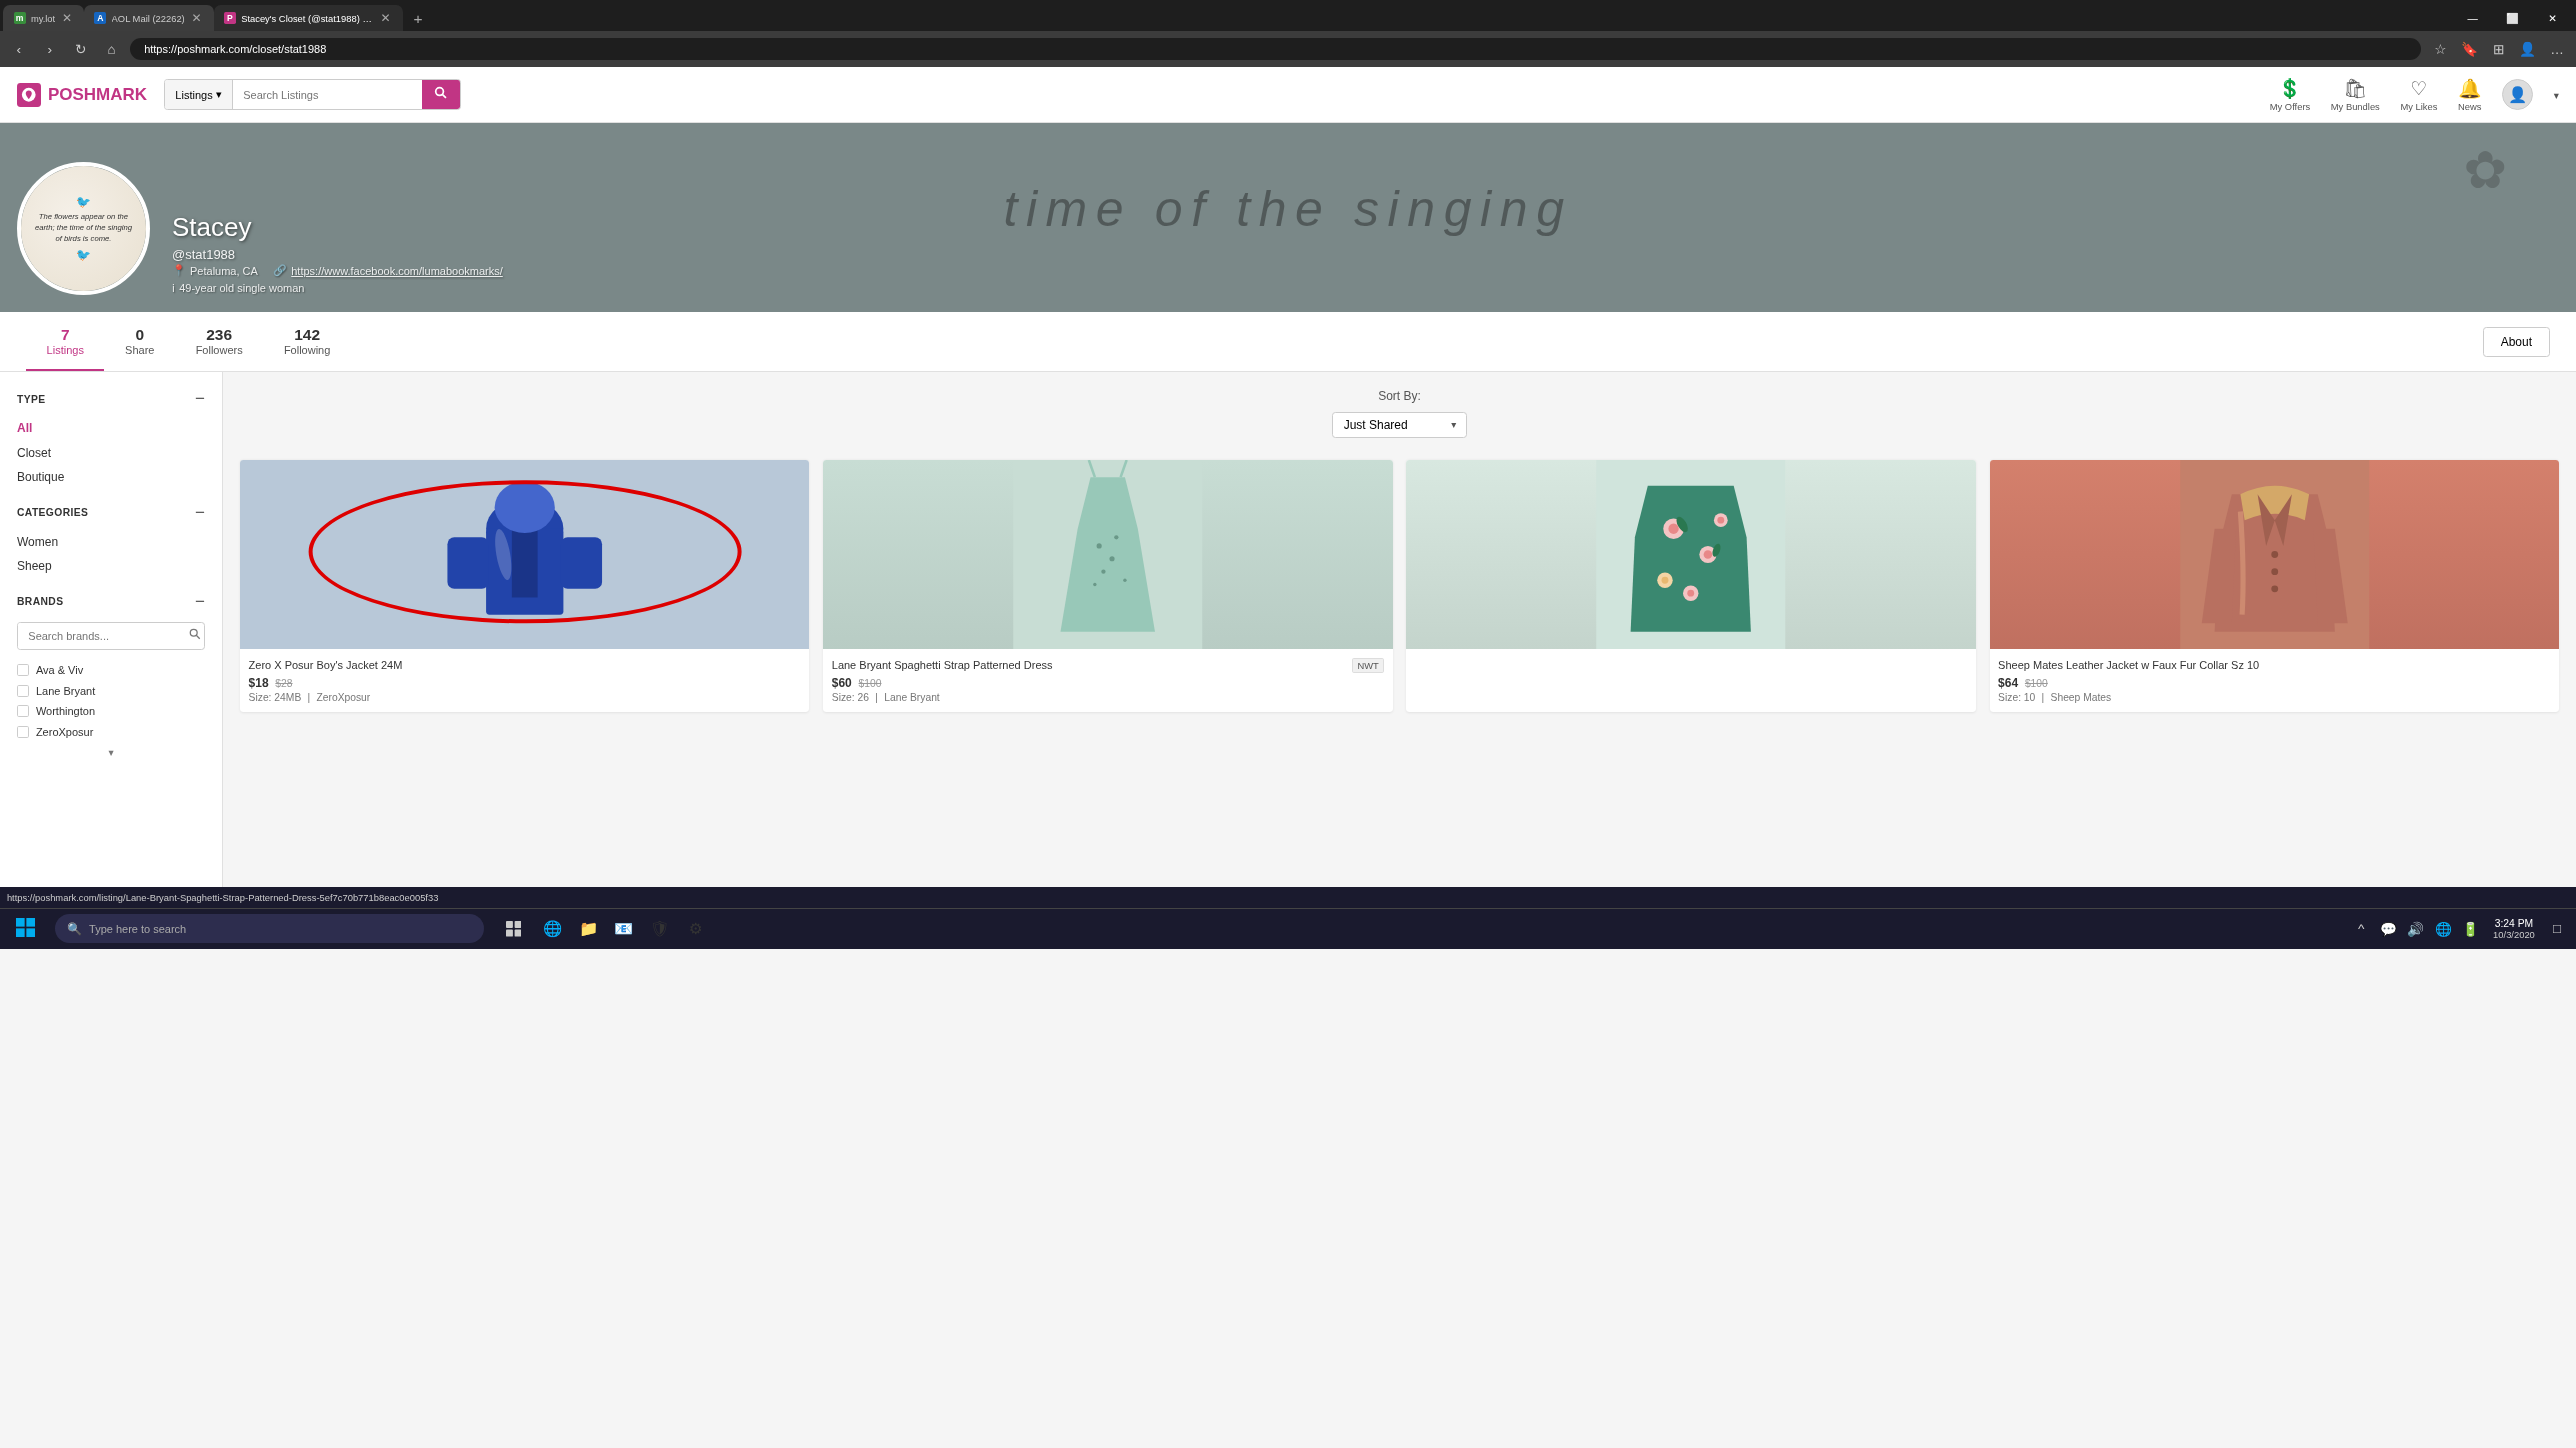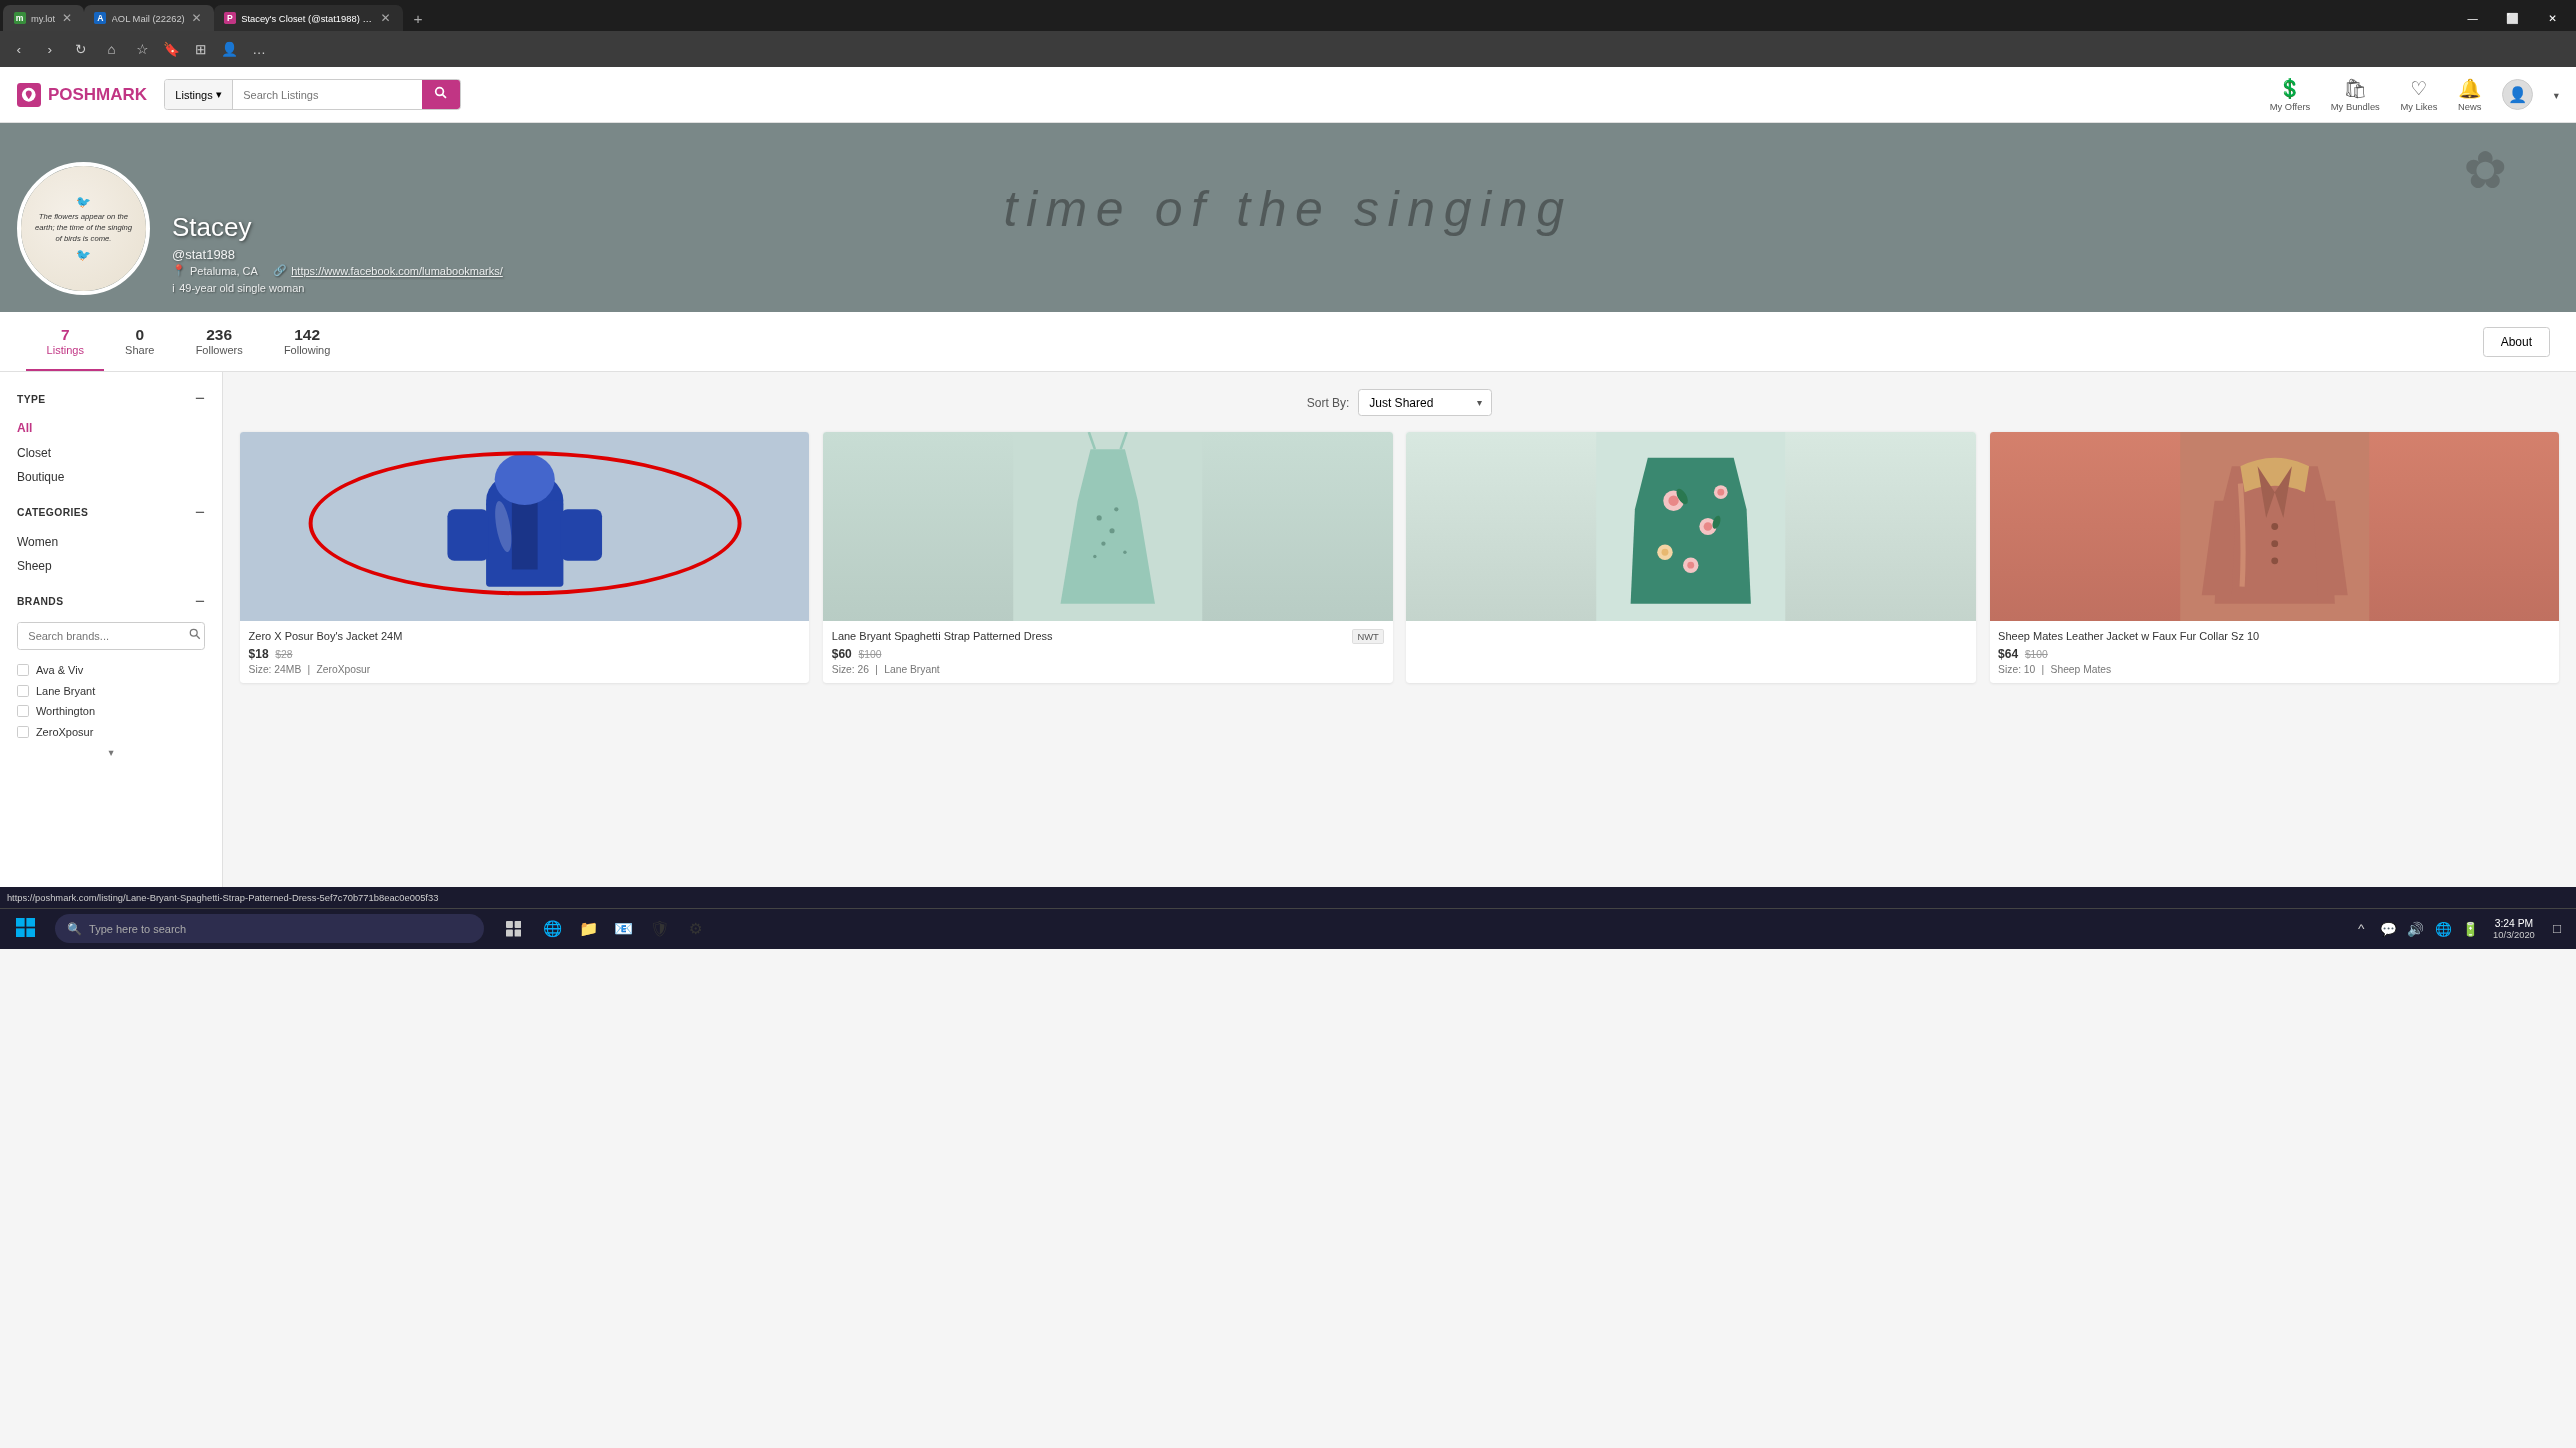--- a/index.html
+++ b/index.html
@@ -56,21 +56,21 @@
     .brands-search { display: flex; border: 0.9px solid #ccc; border-radius: 3.4px; overflow: hidden; margin-bottom: 10.3px; }
     .brands-search input { flex: 1; border: none; outline: none; padding: 6.9px 10.3px; font-size: 11px; }
     .brands-search-btn { background: none; border: none; padding: 0 8.6px; cursor: pointer; color: #777; }
     .brand-list { max-height: 172px; overflow-y: auto; }
     .brand-item { display: flex; align-items: center; gap: 6.9px; padding: 4.3px 0; font-size: 11px; cursor: pointer; }
     .brand-checkbox { width: 12px; height: 12px; border: 0.9px solid #ccc; border-radius: 1.7px; flex-shrink: 0; }
     .scroll-indicator { text-align: center; padding: 3.4px; color: #777; font-size: 10.3px; }
 
     
     .product-area { flex: 1; padding: 17px; }
-    .sort-bar { display: flex; justify-content: center; align-items: center; gap: 8.6px; margin-bottom: 16px; }
+    .sort-bar { display: flex; justify-content: space-between; align-items: center; gap: 8.6px; margin-bottom: 22px; flex-direction: column; }
     .sort-label { font-size: 12px; color: #555; }
     .sort-select { border: 0.9px solid #ccc; border-radius: 3.4px; padding: 5.2px 24px 5.2px 10.3px; font-size: 12px; background: white; cursor: pointer; appearance: none; min-width: 120px; }
     .sort-wrapper { position: relative; }
     .sort-wrapper::after { content: '▼'; position: absolute; right: 8.6px; top: 50%; transform: translateY(-50%); font-size: 8.6px; color: #555; pointer-events: none; }
     .product-grid { display: grid; grid-template-columns: repeat(4, 1fr); gap: 13.7px; }
     .product-card { background: white; border-radius: 3.4px; overflow: hidden; cursor: pointer; box-shadow: 0 0.9px 2.6px rgba(0,0,0,0.08); }
     .product-image { width: 100%; aspect-ratio: 1; background: #ddd; position: relative; overflow: hidden; }
     .product-info { padding: 8.6px; }
     .product-title { font-size: 11px; color: #333; margin-bottom: 3.4px; line-height: 1.3; }
     .product-price { font-size: 12px; font-weight: 700; color: #333; }
@@ -143,20 +143,21 @@
       <div class="win-btn">⬜</div>
       <div class="win-btn close">✕</div>
     </div>
   </div>
 
   <div class="address-bar">
     <div class="nav-btn">‹</div>
     <div class="nav-btn">›</div>
     <div class="nav-btn">↻</div>
     <div class="nav-btn">⌂</div>
+    <input class="address-input" type="text" value="https://poshmark.com/closet/stat1988" style="">
     <div class="browser-actions">
       <div class="browser-action-btn">☆</div>
       <div class="browser-action-btn">🔖</div>
       <div class="browser-action-btn">⊞</div>
       <div class="browser-action-btn">👤</div>
       <div class="browser-action-btn">…</div>
     </div>
   </div>
 </div>
 

